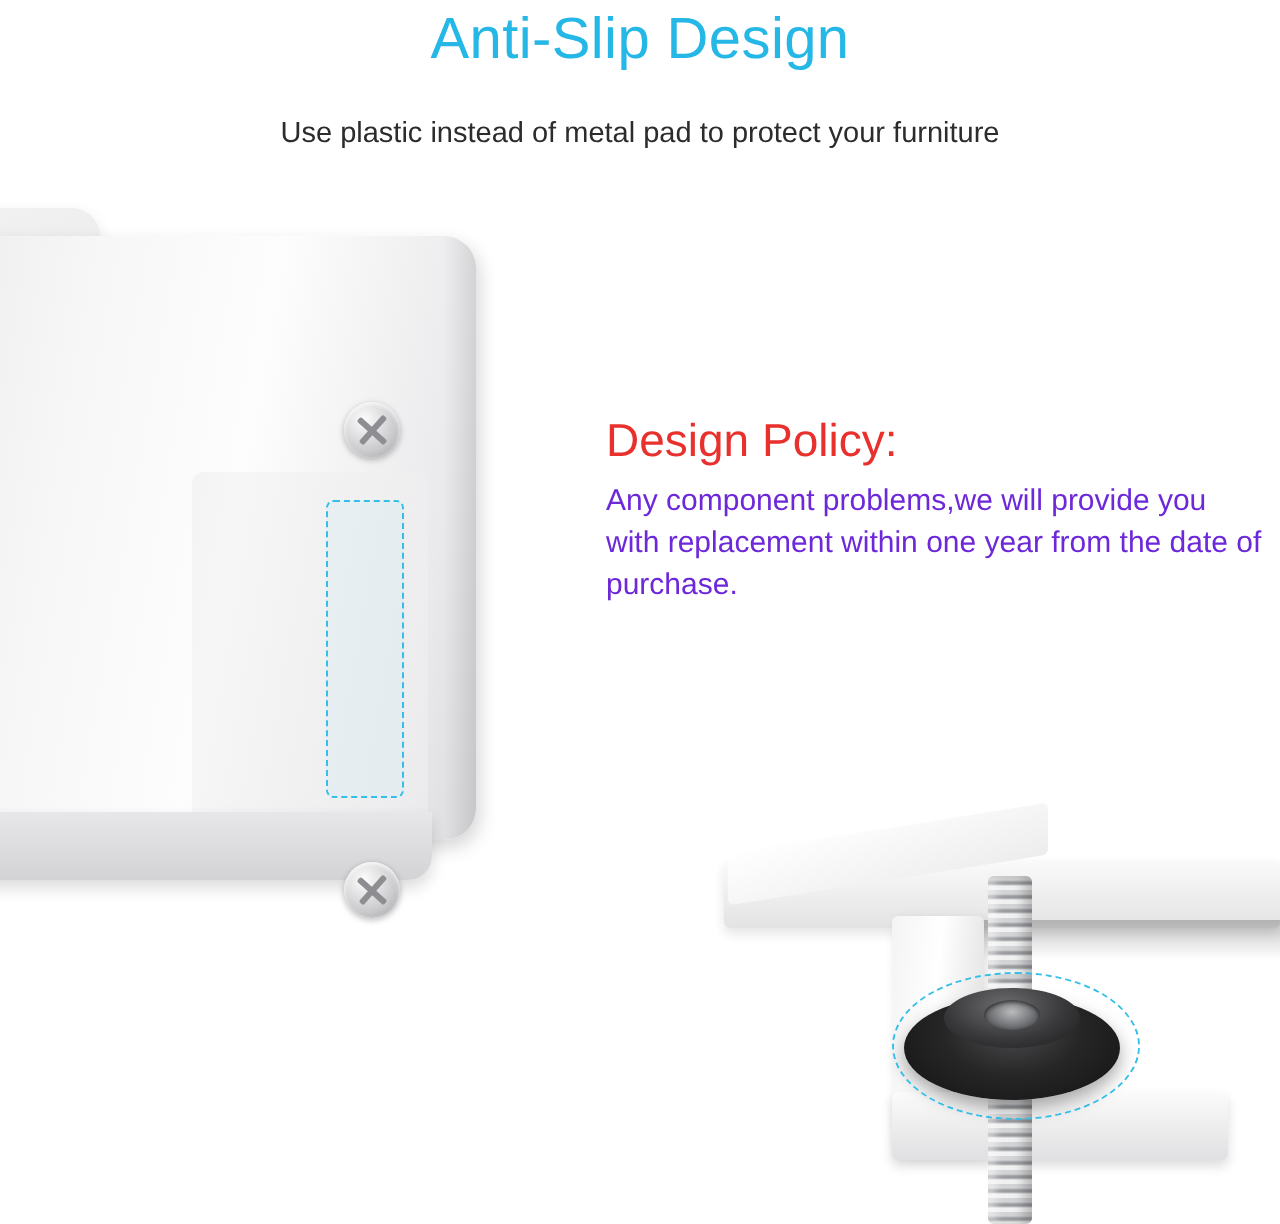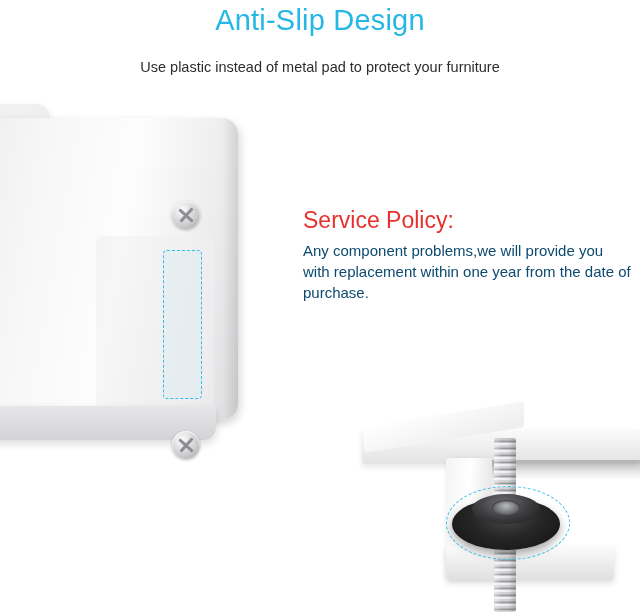--- a/index.html
+++ b/index.html
@@ -163,21 +163,21 @@
     font-size: 23px;
     font-weight: 400;
     color: #e8312c;
     line-height: 28px;
   }
   .policy-body {
     margin: 0;
     padding-top: 6px;
     font-size: 15px;
     font-weight: 400;
-    color: #0c4a6e;
+    color: #6d28d9;
     line-height: 21px;
   }
 
   
   .photo-right {
     position: absolute;
     left: 358px;
     top: 256px;
     width: 282px;
     height: 278px;
@@ -316,21 +316,21 @@
     </div>
     <div class="screw screw-bottom">
       <span class="cross-a"></span>
       <span class="cross-b"></span>
     </div>
 
     <div class="dashed-pad"></div>
   </div>
 
   <div class="policy">
-    <h2 class="policy-title">Service Policy:</h2>
+    <h2 class="policy-title">Design Policy:</h2>
     <p class="policy-body">Any component problems,we will provide you with replacement within one year from the date of purchase.</p>
   </div>
 
   <div class="photo-right">
     <div class="desk-top"></div>
     <div class="desk-edge"></div>
     <div class="desk-shadow"></div>
     <div class="bracket-vert"></div>
     <div class="bracket-horz"></div>
     <div class="bolt"></div>

